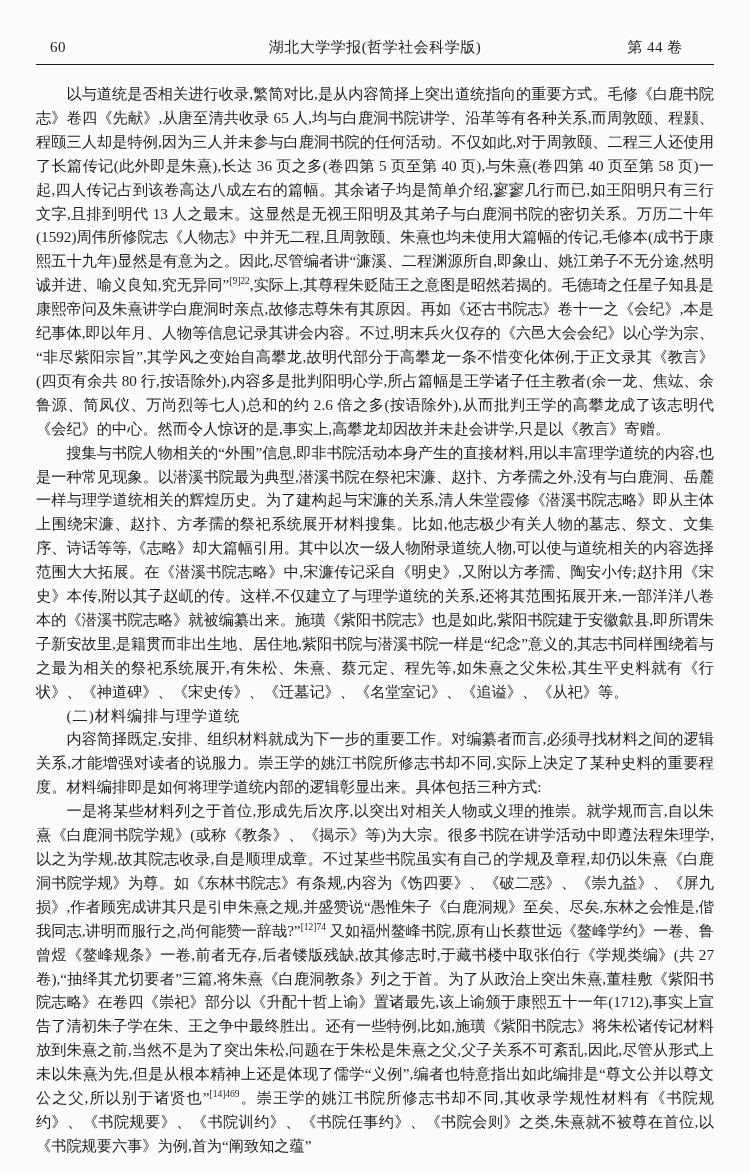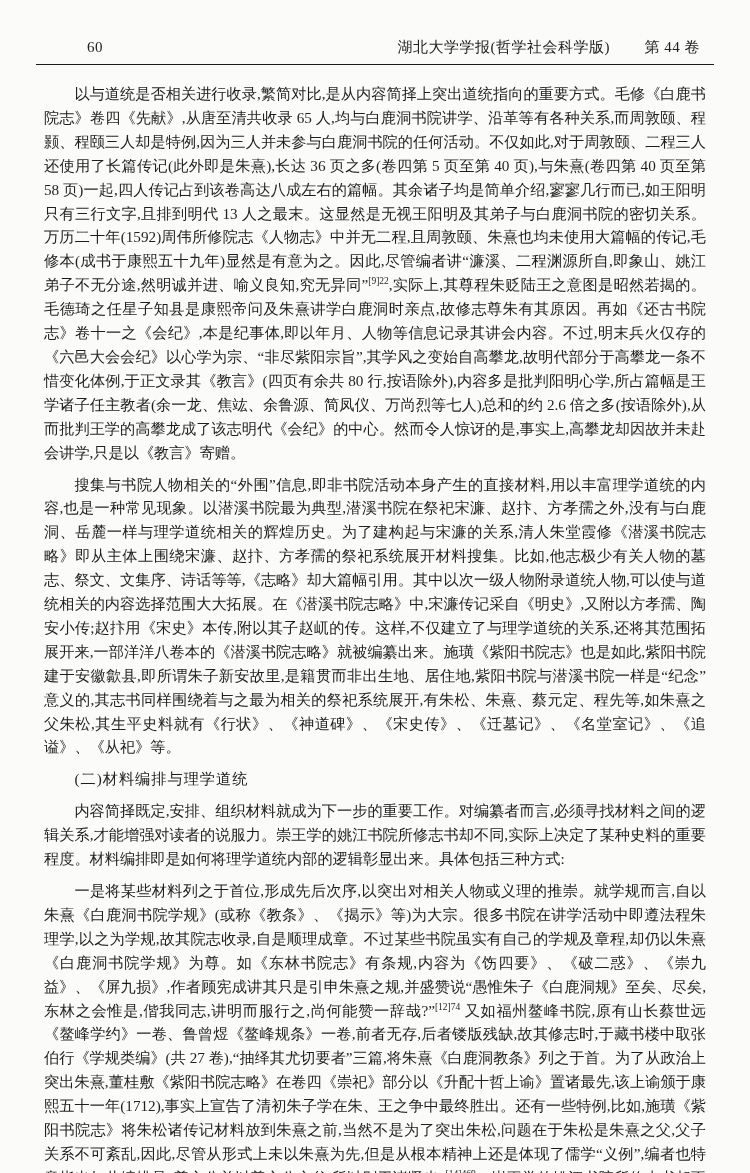--- a/index.html
+++ b/index.html
@@ -20,32 +20,32 @@
   }
   .page-header {
     display: flex;
     align-items: baseline;
     justify-content: space-between;
     font-size: 15px;
     letter-spacing: 0.5px;
     padding: 0 14px 7px 14px;
     border-bottom: 1.6px solid #1a1a1a;
   }
-  .page-header .page-number { width: 90px; text-align: center; }
-  .page-header .journal-title { flex: 1; text-align: right; }
-  .page-header .volume-label { width: 90px; text-align: right; }
+  .page-header .page-number { width: 90px; text-align: left; }
+  .page-header .journal-title { flex: 1; text-align: center; }
+  .page-header .volume-label { width: 90px; text-align: center; }
   .article-body {
     margin-top: 17px;
     font-size: 15.2px;
     line-height: 23.9px;
     text-align: justify;
     color: #1e1e1e;
   }
   .article-body p {
-    margin: 8px;
+    margin: 0;
     text-indent: 2em;
   }
   .article-body p.section-heading {
     letter-spacing: 1px;
   }
   .article-body sup {
     font-size: 9.5px;
     line-height: 0;
     vertical-align: super;
   }

